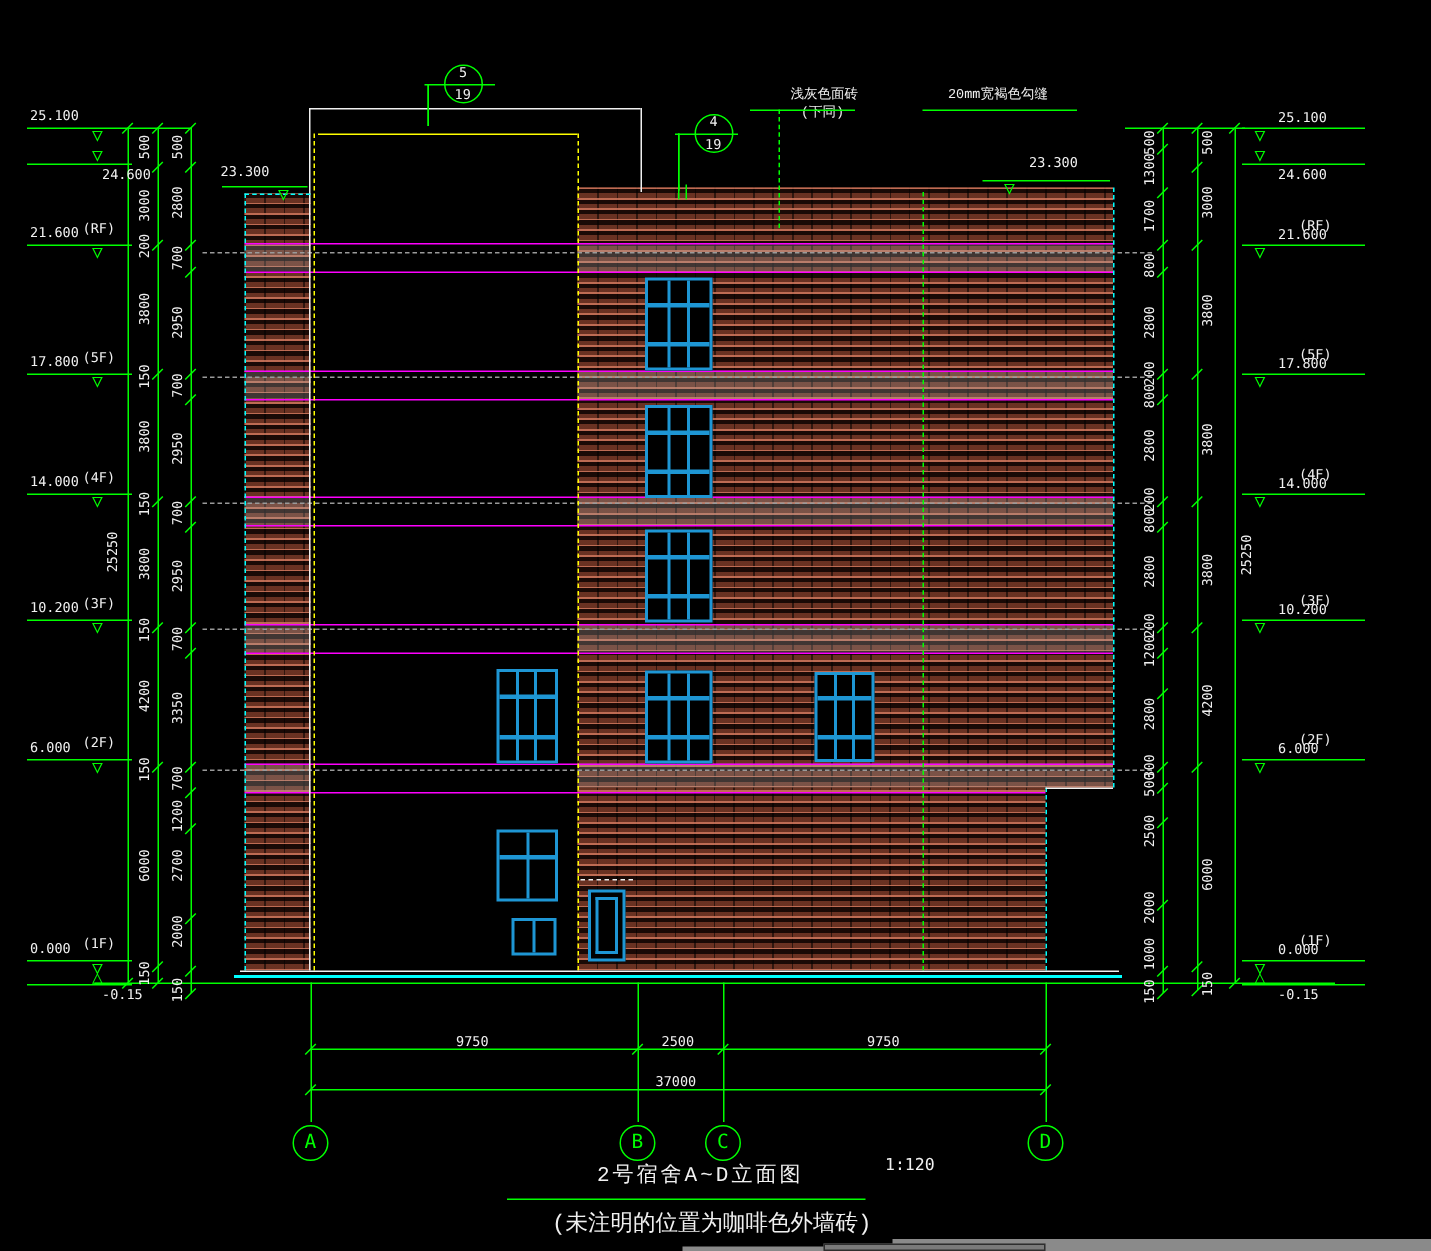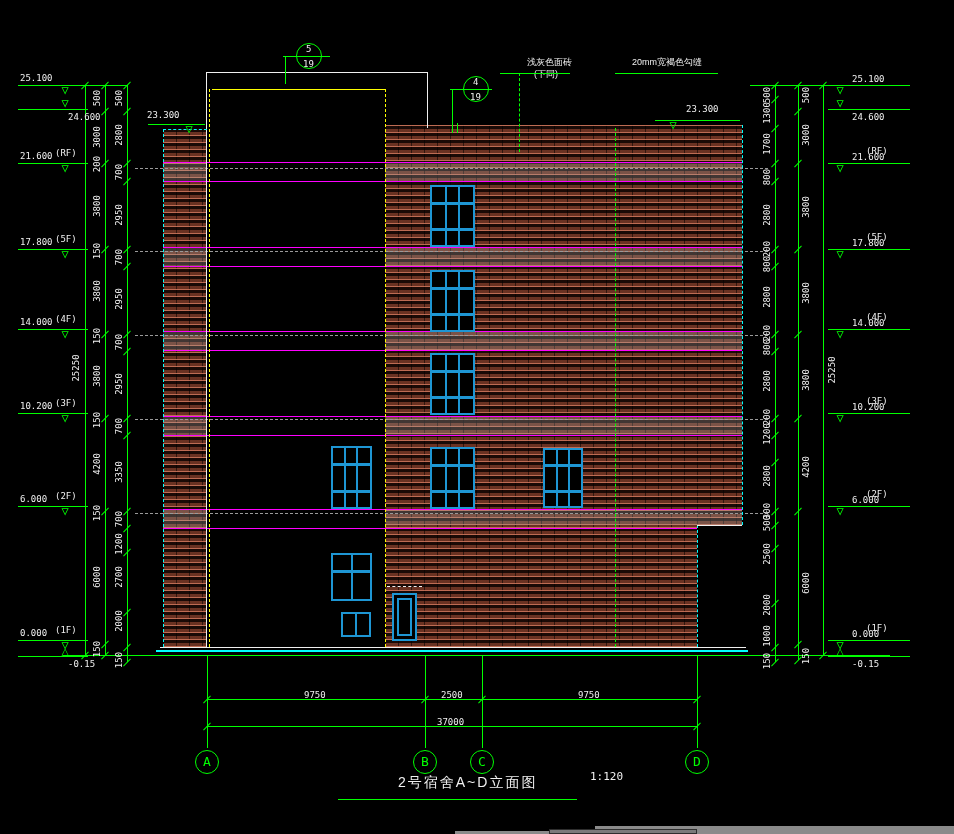--- a/index.html
+++ b/index.html
@@ -11,31 +11,32 @@
   .tri{position:absolute;color:#00ff00;font-size:12px;line-height:12px;width:18px;text-align:center;}
   .brick{position:absolute;background-color:#3f1c10;
      background-image:
        repeating-linear-gradient(0deg, rgba(205,118,92,.85) 0 1px, rgba(0,0,0,0) 1px 7px),
        repeating-linear-gradient(90deg, rgba(0,0,0,.55) 0 1px, rgba(0,0,0,0) 1px 13px),
        repeating-linear-gradient(0deg, rgba(110,52,36,.9) 0 4px, rgba(22,8,5,.9) 4px 7px);}
   .win{position:absolute;border:2px solid #1e96d4;background:#000;box-sizing:border-box;}
   .wl{position:absolute;background:#1e96d4;}
   .circ{position:absolute;border:1px solid #00ff00;border-radius:50%;box-sizing:border-box;background:#000;}
   .btxt{position:absolute;color:#00ff00;font:13px "DejaVu Sans Mono",monospace;text-align:center;}
-  .cjk{position:absolute;color:#f0f0f0;font-family:Liberation Sans, sans-serif;white-space:nowrap;}
+  .cjk{position:absolute;color:#f0f0f0;font-family:Liberation Mono, monospace;white-space:nowrap;}
   .gray1{position:absolute;background:#8a8a8a;}
   .gray2{position:absolute;background:#7a7a7a;border:1px solid #2e2e2e;box-sizing:border-box;}
 </style>
 </head>
 <body>
 
 <div id="cv">
 
   <div class="cjk" style="left:398px;top:774px;font-size:14px;letter-spacing:2px;">2号宿舍A~D立面图</div>
   <div class="lbl" style="left:590px;top:772px;font-size:11px;">1:120</div>
+  <div class="cjk" style="left:368px;top:806px;font-size:15px;">(未注明的位置为咖啡色外墙砖)</div>
   <div class="cjk" style="left:527px;top:56px;font-size:9px;">浅灰色面砖</div>
   <div class="cjk" style="left:534px;top:68px;font-size:9px;">(下同)</div>
   <div class="cjk" style="left:632px;top:56px;font-size:9px;">20mm宽褐色勾缝</div>
 
   <div class="gray1" style="left:455px;top:831px;width:499px;height:3px;"></div>
   <div class="gray1" style="left:595px;top:826px;width:359px;height:8px;"></div>
   <div class="gray2" style="left:549px;top:829px;width:148px;height:5px;"></div>
 <div class="brick" style="left: 163px; top: 129px; width: 44px; height: 518px;"></div>
     <div class="brick" style="left: 385px; top: 125px; width: 357px; height: 400px;"></div>
     <div class="brick" style="left: 385px; top: 525px; width: 312px; height: 122px;"></div>

